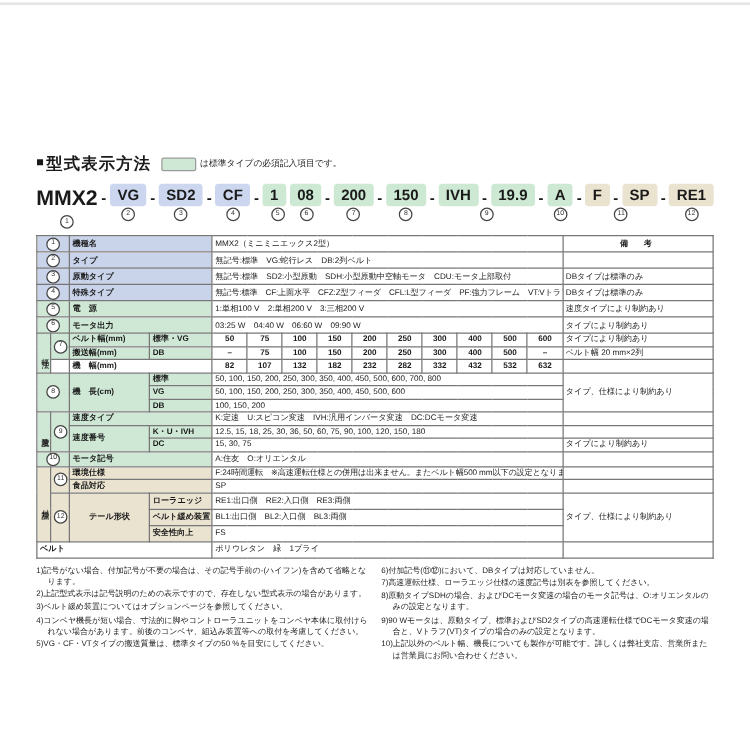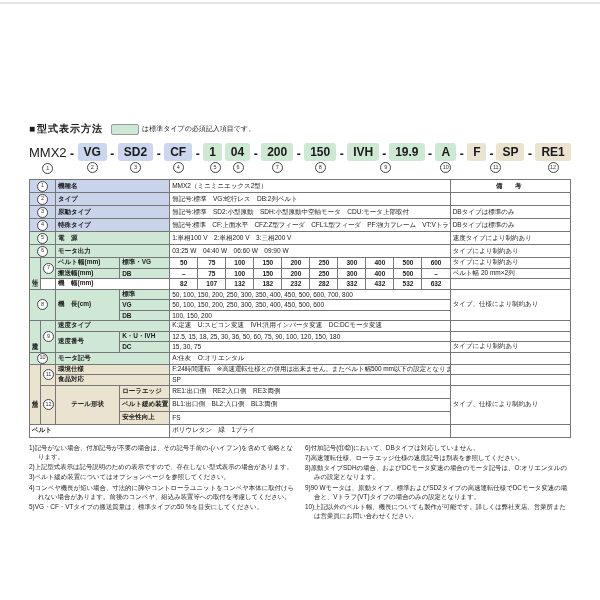--- a/index.html
+++ b/index.html
@@ -4,30 +4,30 @@
 <style>
   html,body{margin:0;padding:0;}
   body{width:600px;height:600px;background:#ffffff;position:relative;
        font-family:"Liberation Sans","DejaVu Sans",sans-serif;color:#1a1a1a;}
   .top-line{position:absolute;top:2px;left:0;width:600px;border-top:2px solid #e4e4e4;}
   .page{position:absolute;left:29px;top:122px;width:542px;}
 
   
   .title-row{display:flex;align-items:center;margin-bottom:7px;}
   .bullet{font-size:10px;line-height:1;margin-right:2px;}
-  .title{font-size:10px;font-weight:bold;letter-spacing:1px;}
+  .title{font-size:13px;font-weight:bold;letter-spacing:1px;}
   .legend-swatch{width:26px;height:9px;background:#cfe8d5;border:1px solid #9a9a9a;border-radius:2px;margin-left:8px;margin-right:3px;}
   .legend-text{font-size:7px;color:#222;}
 
   
   .code-line{display:flex;justify-content:space-between;align-items:flex-start;margin-bottom:5px;width:100%;}
   .unit{display:inline-flex;flex-direction:column;align-items:center;gap:1px;}
   .boxrow{display:inline-flex;align-items:center;gap:3px;}
   .numrow{display:inline-flex;gap:12px;}
-  .ctext{font-size:13px;font-weight:normal;padding:2px 0;}
+  .ctext{font-size:17px;font-weight:bold;padding:2px 0;}
   .cbox{font-size:12px;font-weight:bold;padding:2px 6px;border-radius:3px;color:#1a1a1a;}
   .c-blue{background:#ccd6ee;}
   .c-green{background:#cde9d3;}
   .c-tan{background:#eae3d0;}
   .sep{font-size:12px;font-weight:bold;padding-top:4px;}
   .circ{display:inline-flex;align-items:center;justify-content:center;
         width:9px;height:9px;border:1px solid #444;border-radius:50%;
         font-size:5.5px;line-height:1;color:#333;background:#fff;flex:none;}
 
   
@@ -85,21 +85,21 @@
     </span>
     <span class="sep">-</span>
     <span class="unit">
       <span class="cbox c-blue">CF</span>
       <span class="circ">4</span>
     </span>
     <span class="sep">-</span>
     <span class="unit">
       <span class="boxrow">
         <span class="cbox c-green">1</span>
-        <span class="cbox c-green">04</span>
+        <span class="cbox c-green">08</span>
       </span>
       <span class="numrow">
         <span class="circ">5</span>
         <span class="circ">6</span>
       </span>
     </span>
     <span class="sep">-</span>
     <span class="unit">
       <span class="cbox c-green">200</span>
       <span class="circ">7</span>

